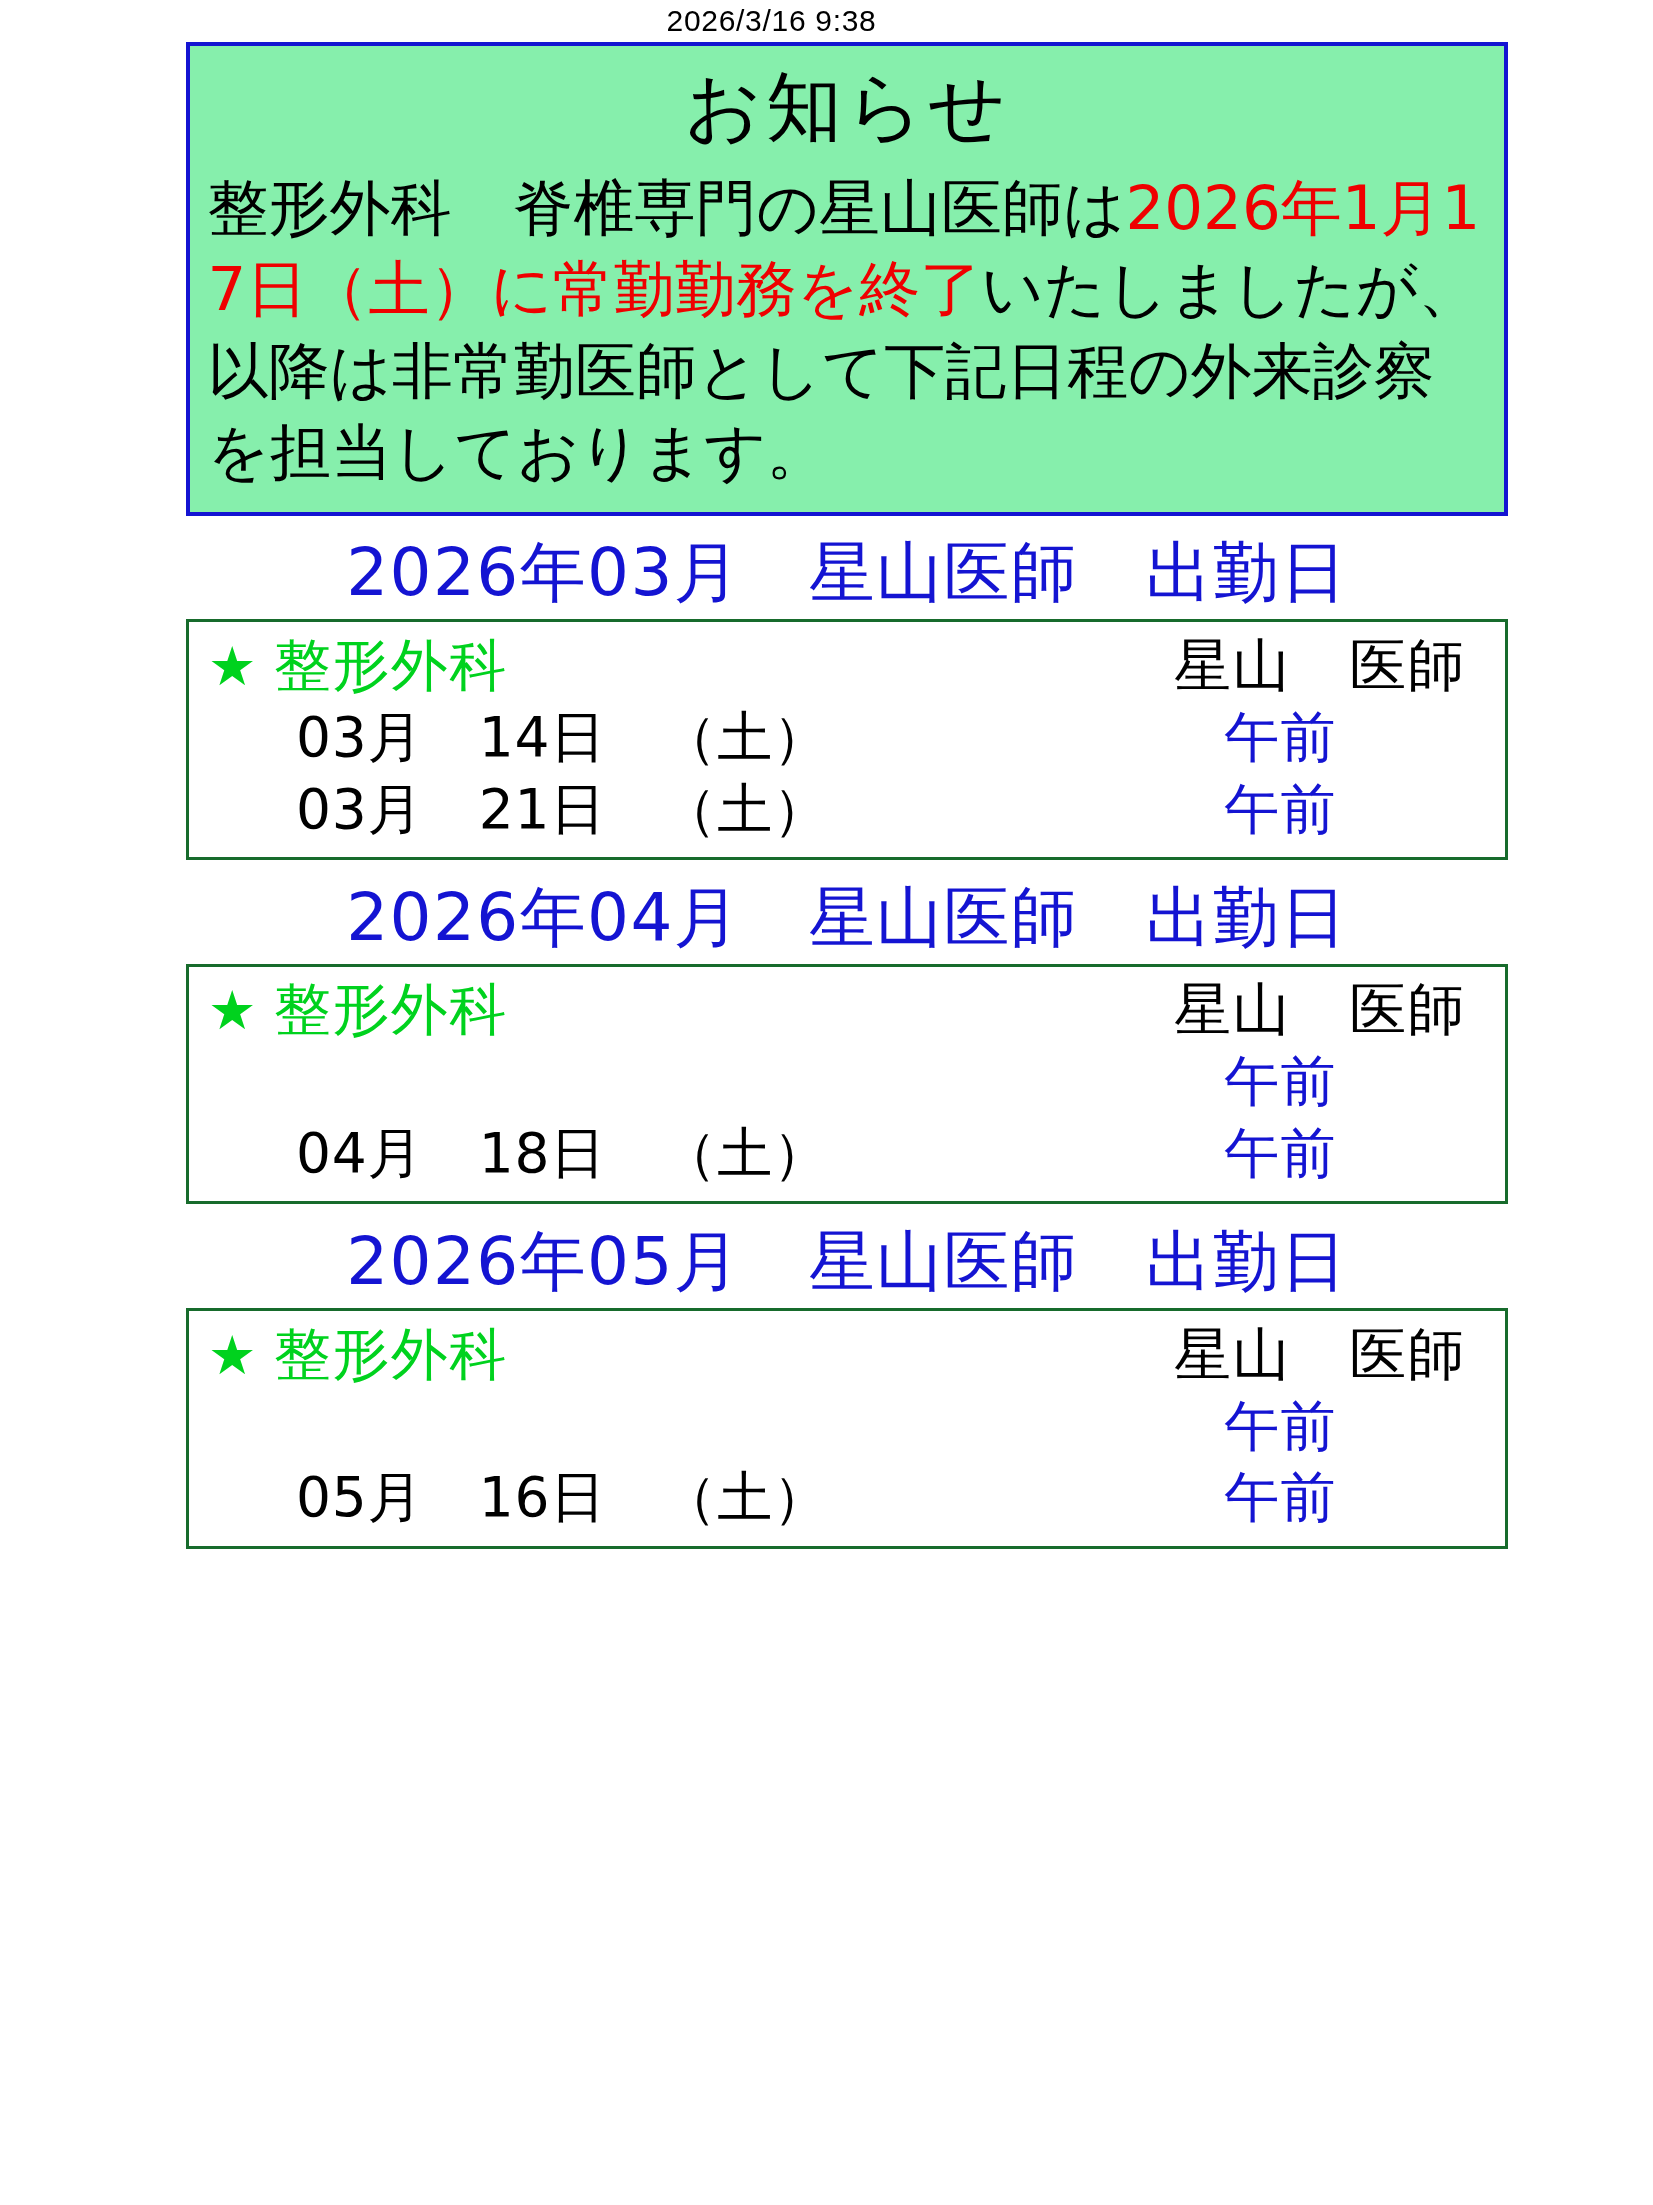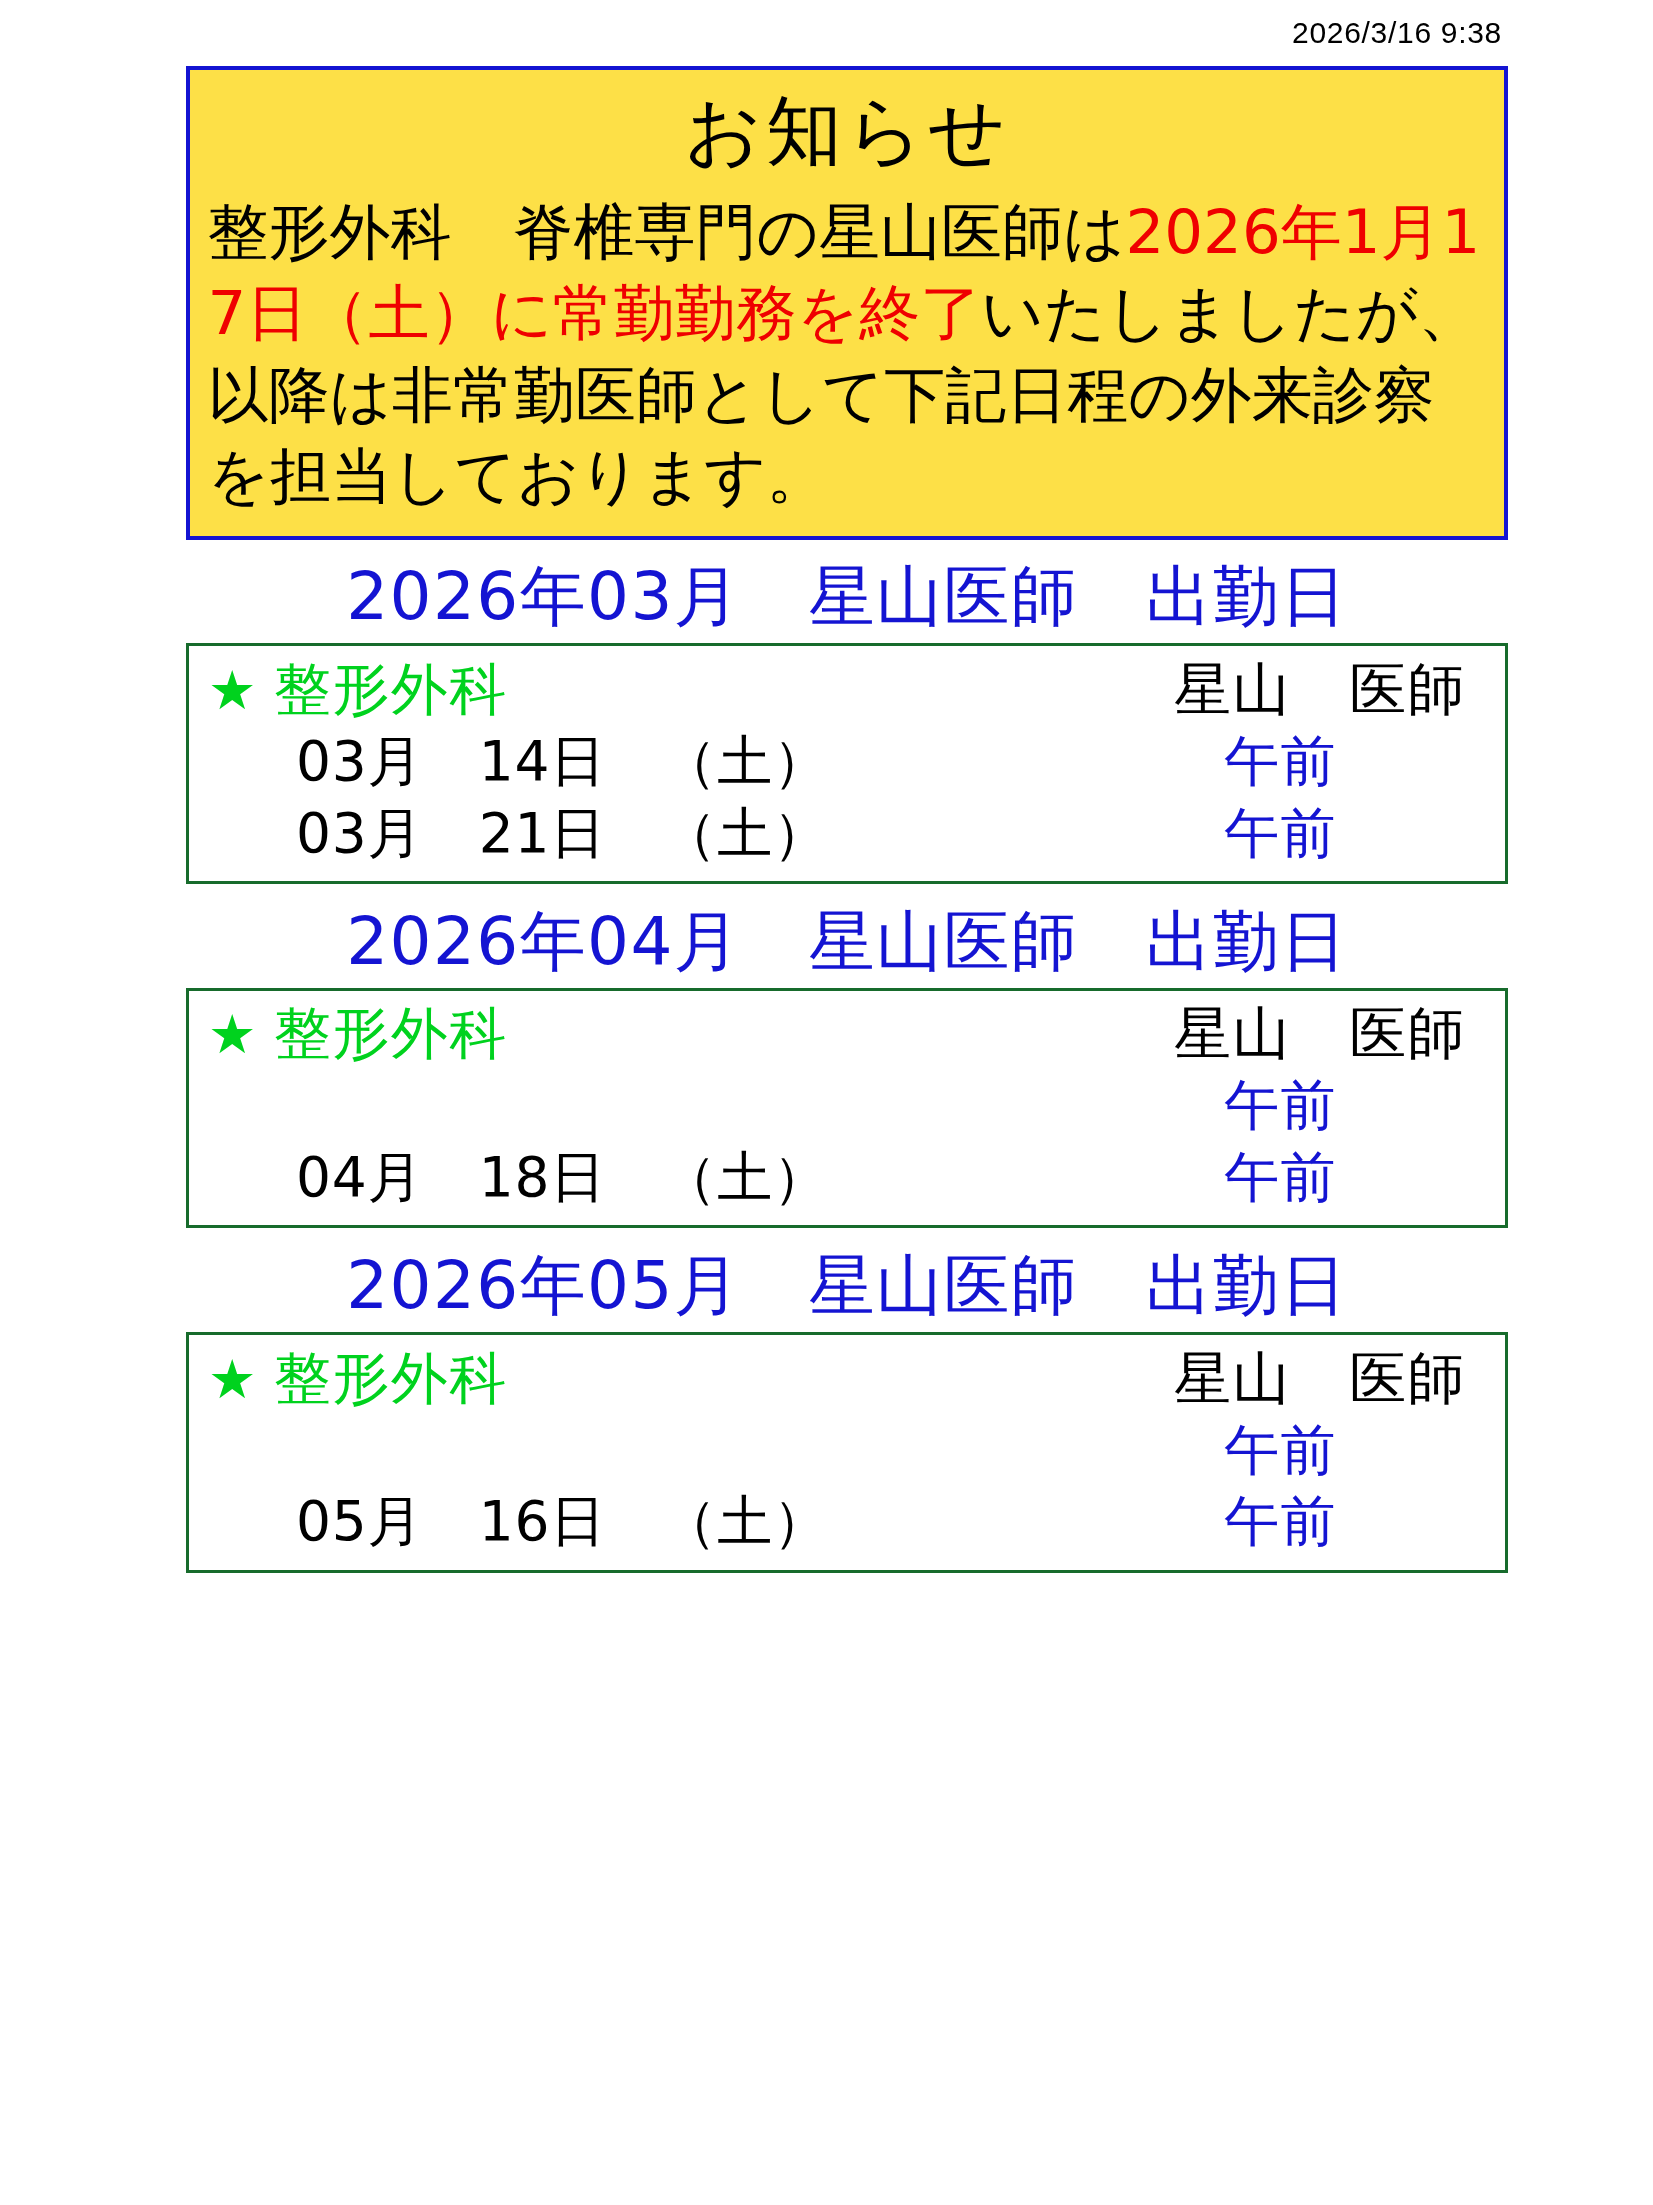--- a/index.html
+++ b/index.html
@@ -19,40 +19,40 @@
   .page {
     position: relative;
     width: 1654px;
     height: 2205px;
     box-sizing: border-box;
     padding: 0 41px;
   }
 
   
   .timestamp-row {
-    height: 66px;
+    height: 42px;
     display: flex;
     align-items: center;
-    justify-content: flex-end;
+    justify-content: center;
     padding-right: 111px;
   }
   .timestamp {
     font-size: 30px;
     letter-spacing: 0.7px;
     color: #000;
     font-family: "Liberation Sans", sans-serif;
   }
 
   
   .notice-box {
     margin: 0 105px 0 145px;
     border: 4px solid #1414d2;
     box-sizing: border-box;
     padding: 12px 17.6px 20px 17.6px;
-    background: #fde047;
+    background: #86efac;
   }
   .notice-title {
     text-align: center;
     font-size: 76px;
     line-height: 1.28;
     letter-spacing: 4px;
     font-weight: 400;
     color: #000;
     margin-bottom: 12px;
   }

